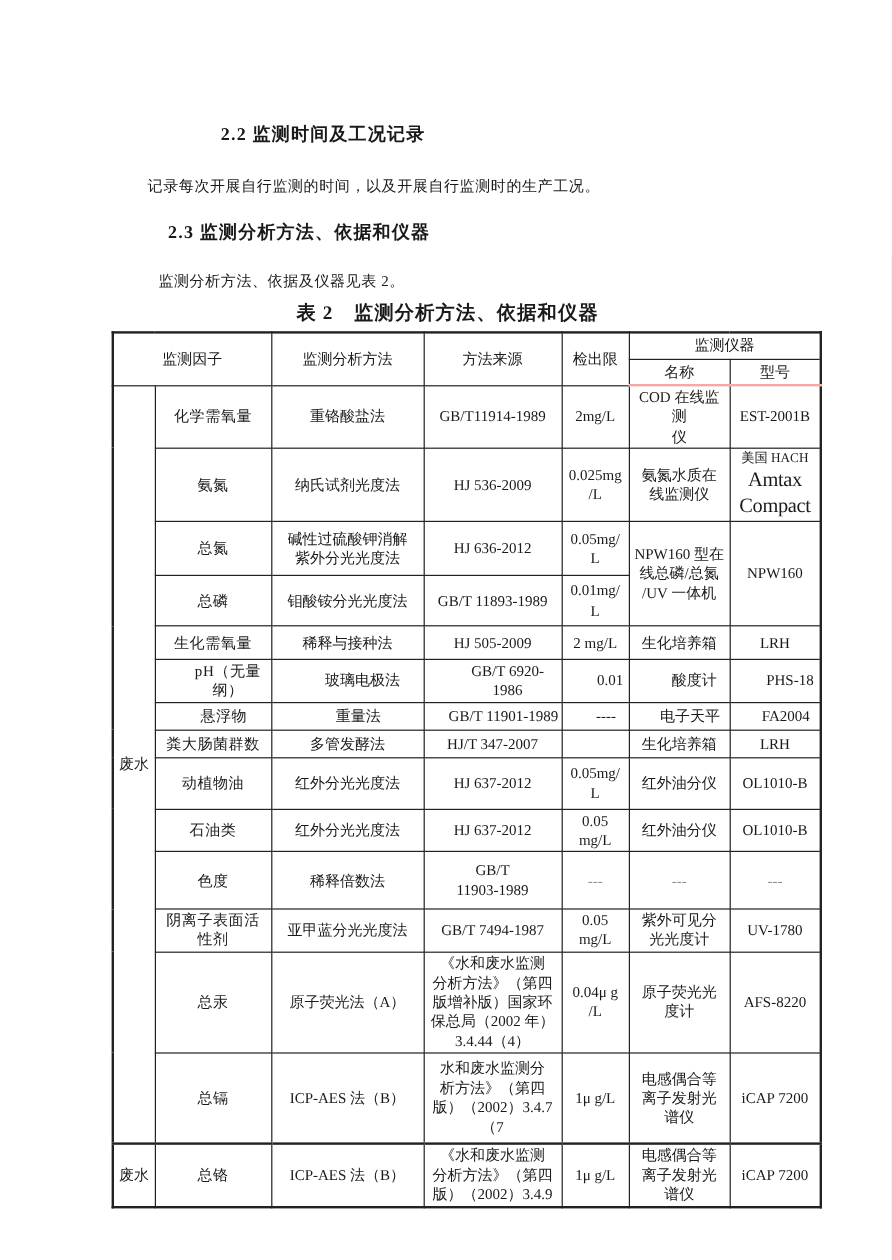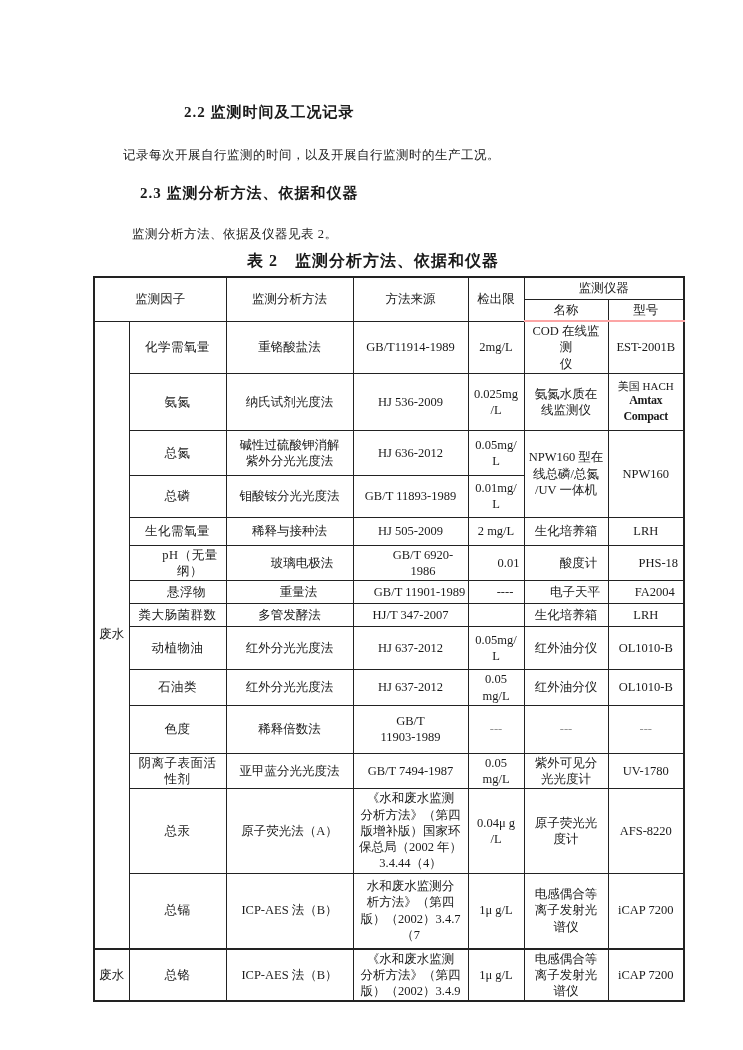--- a/index.html
+++ b/index.html
@@ -27,21 +27,21 @@
     font-size:12.5px;font-weight:normal;padding:1px 2px;line-height:1.3;
     white-space:pre-line;overflow:hidden;
   }
   table.main{border:2px solid #222;}
   tr.hdr1 th{height:19px;}
   tr.hdr2 th{height:18px;border-bottom:2px solid #fca5a5;}
   td.factor{font-size:14px;letter-spacing:0.5px;}
   td.cat{font-size:13px;}
   .gray{color:#8f8f8f;}
   .model-sub{display:block;font-size:11px;}
-  .model-main{display:block;font-size:12px;font-weight:bold;letter-spacing:-0.3px;}
+  .model-main{display:block;font-size:17px;font-weight:normal;letter-spacing:-0.3px;}
   tr.sep td{border-top:2px solid #222;}
   
   tr.r1 td{height:42px;} tr.r2 td{height:54px;} tr.r3 td{height:42px;}
   tr.r4 td{height:39px;} tr.r5 td{height:25px;} tr.r6 td{height:19px;padding-left:27px;}
   tr.r7 td{height:20px;padding-left:20px;} tr.r8 td{height:20px;} tr.r9 td{height:40px;}
   tr.r10 td{height:29px;} tr.r11 td{height:45px;} tr.r12 td{height:32px;}
   tr.r13 td{height:77px;} tr.r14 td{height:72px;} tr.r15 td{height:46px;}
 </style>
 </head>
 <body>

